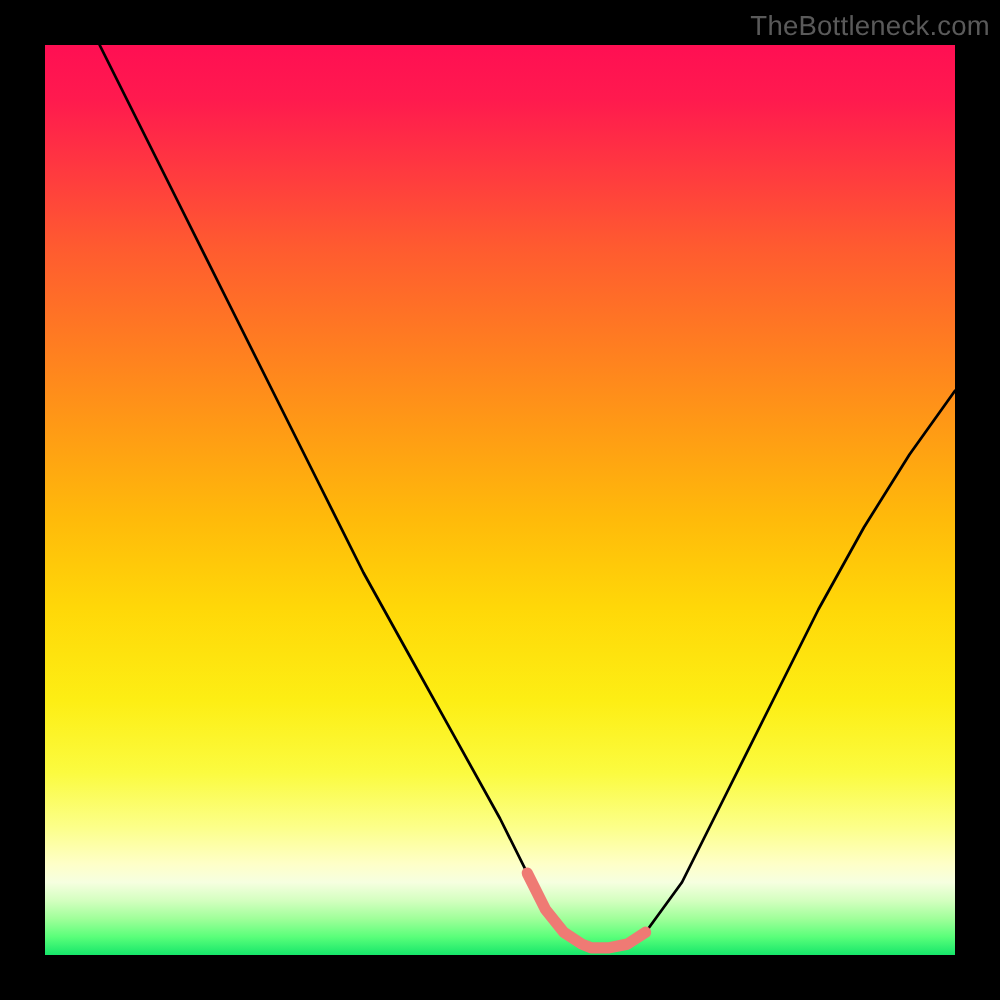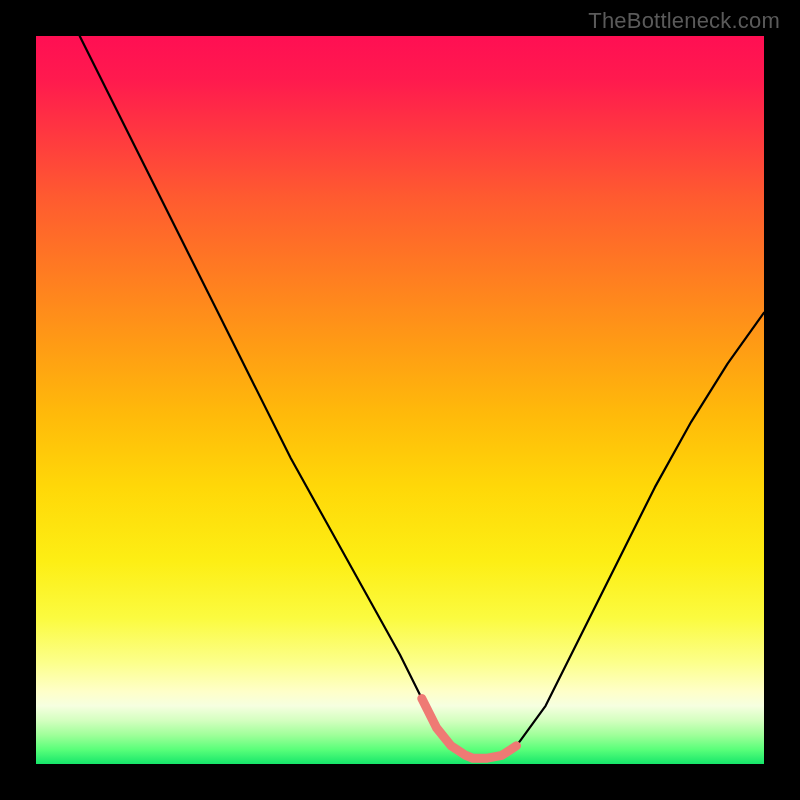--- a/index.html
+++ b/index.html
@@ -41,21 +41,21 @@
       #f6ffe0 92%,
       #d4ffc0 94%,
       #a0ff9a 96%,
       #5aff7a 98%,
       #16e66a 100%
     );
   }
   .watermark {
     position: absolute;
     top: 8px;
-    right: 20px;
+    right: 8px;
     color: #5a5a5a;
     font-size: 22px;
     font-weight: 500;
     letter-spacing: 0.2px;
     user-select: none;
   }
   svg.curve {
     position: absolute;
     left: 0; top: 0;
     width: 728px;

